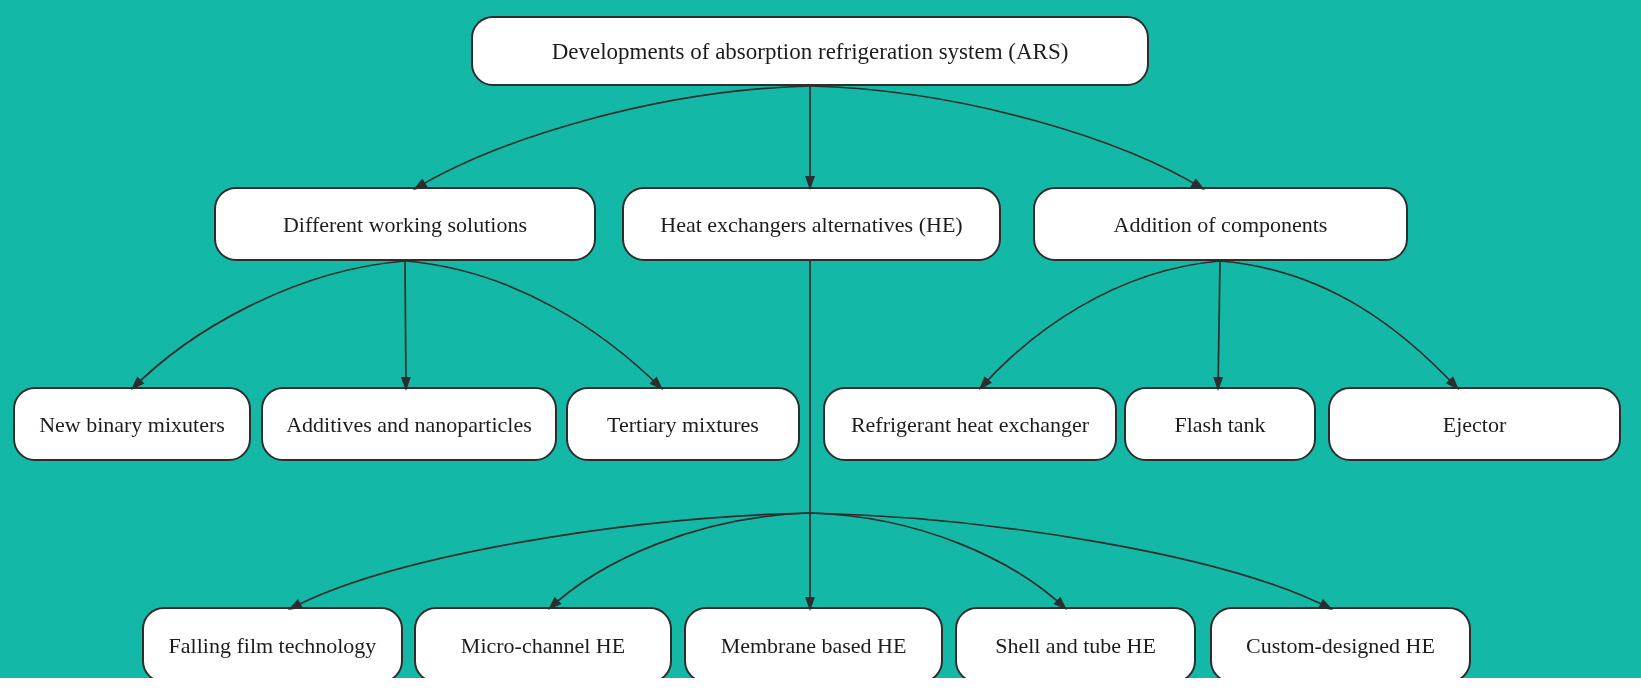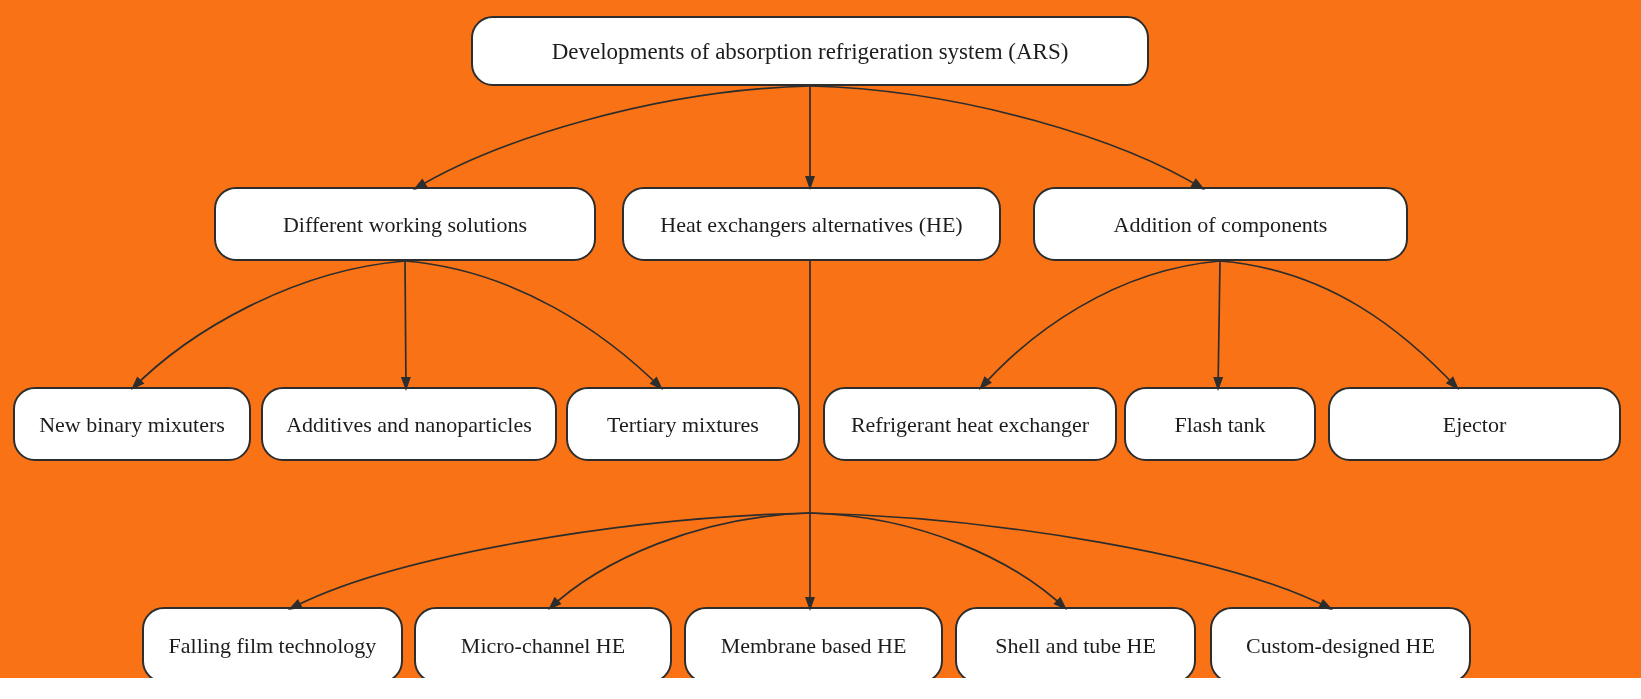--- a/index.html
+++ b/index.html
@@ -4,21 +4,21 @@
 <style>
   html, body {
     margin: 0;
     padding: 0;
     background: #ffffff;
   }
   .stage {
     position: relative;
     width: 1641px;
     height: 678px;
-    background: #f97316;
+    background: #14b8a6;
     overflow: hidden;
   }
   svg.diagram {
     display: block;
     width: 1641px;
     height: 699px;
     font-family: "Liberation Serif", "DejaVu Serif", serif;
   }
   svg.diagram text {
     fill: #1c1c1c;

